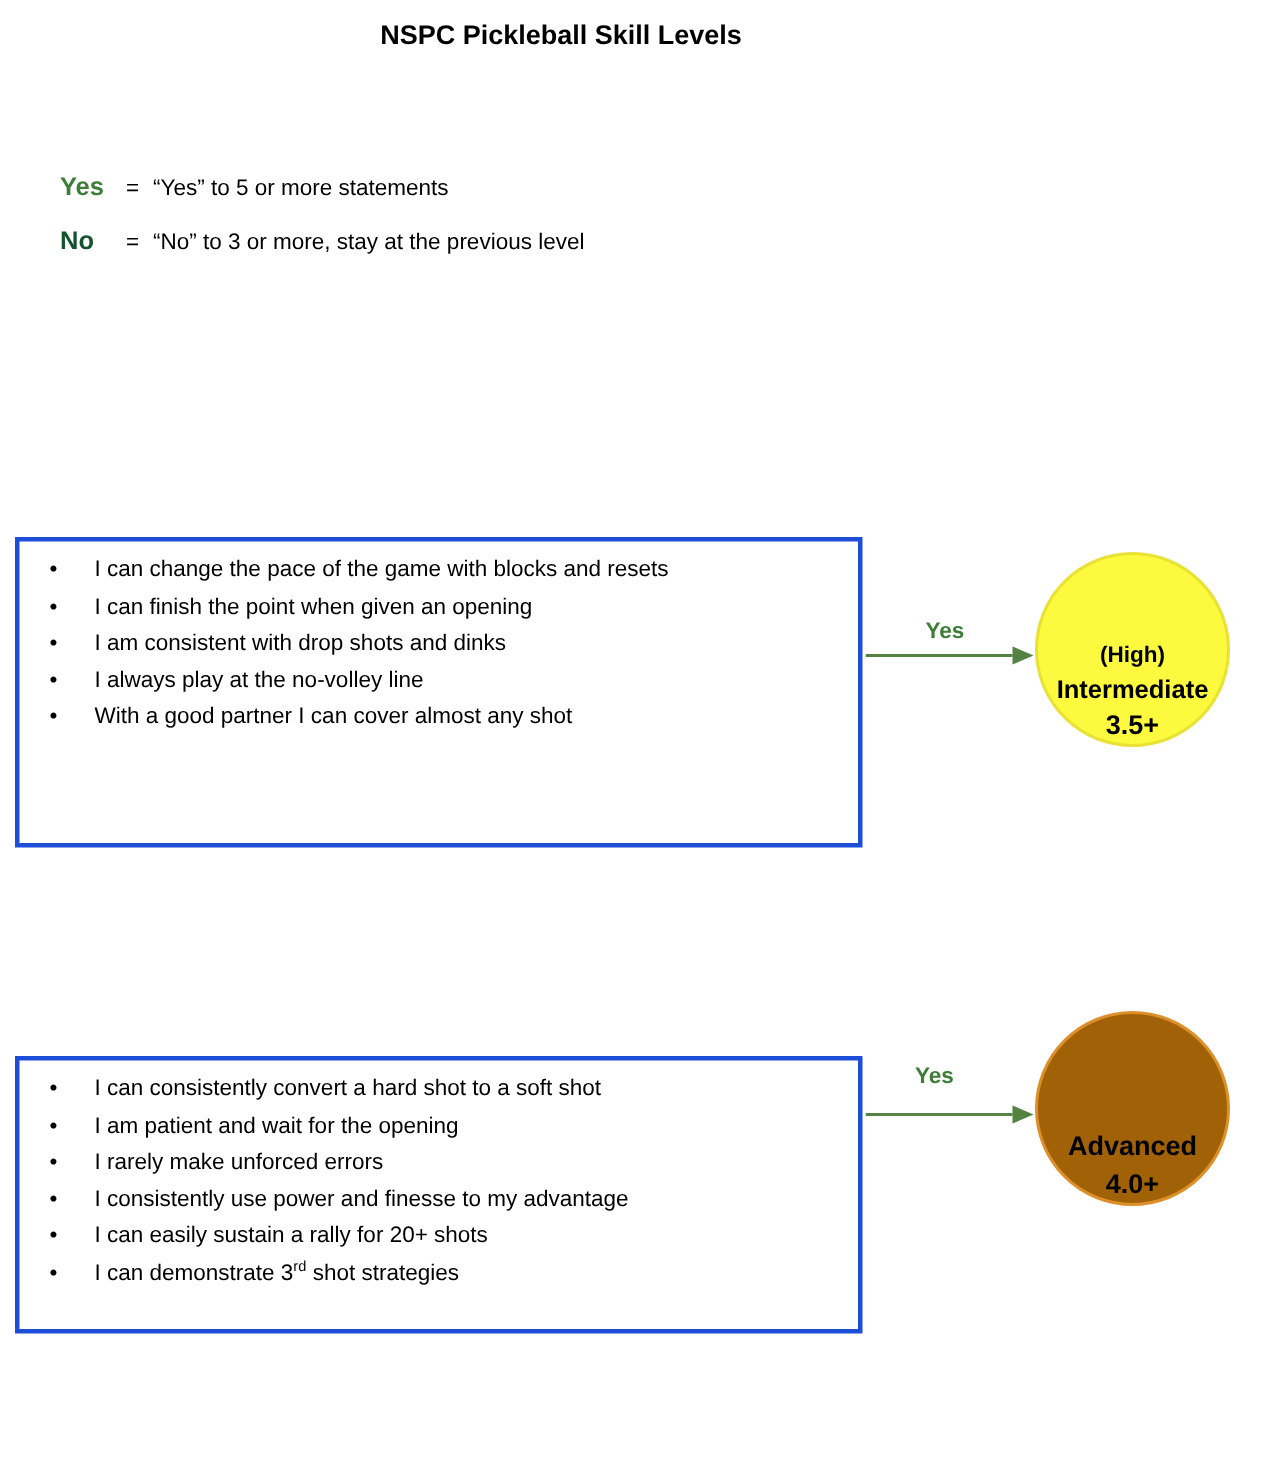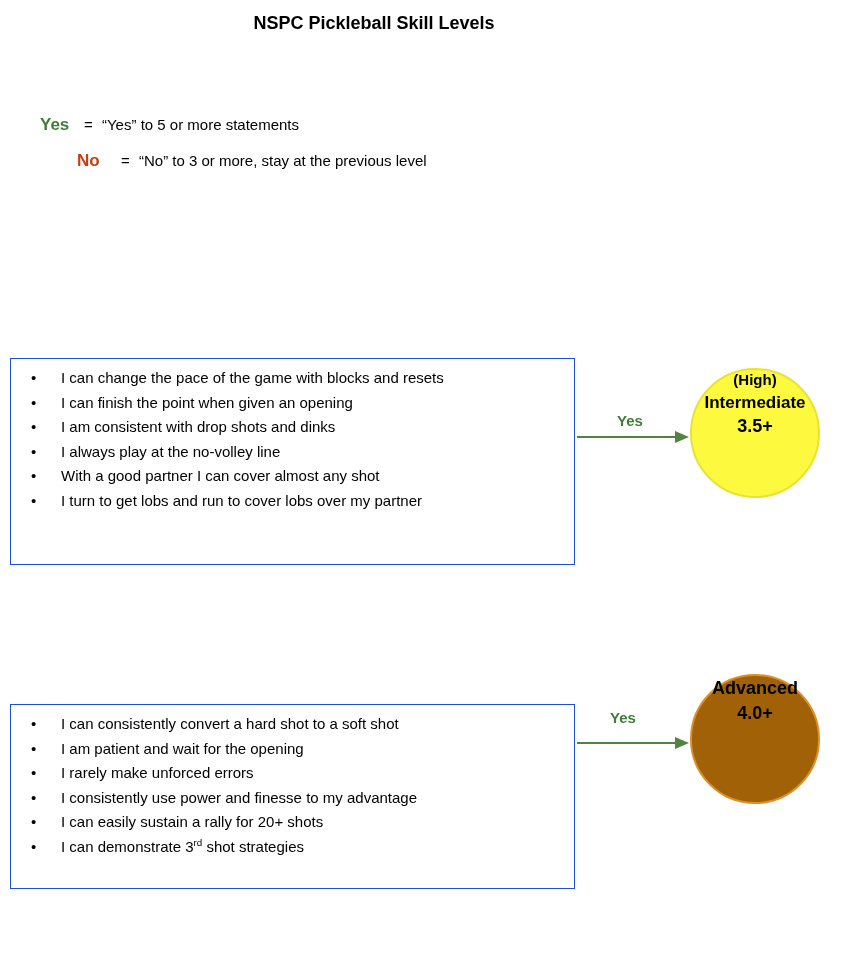--- a/index.html
+++ b/index.html
@@ -43,21 +43,21 @@
     font-size: 17px;
     width: 44px;
   }
   .legend-eq {
     width: 18px;
   }
   .statement-box {
     position: absolute;
     left: 10px;
     width: 565px;
-    border: 1px solid #1d4ed8;
+    border: 3px solid #1d4ed8;
     background: #ffffff;
     box-sizing: border-box;
   }
   .box-1 { top: 358px; height: 207px; }
   .box-2 { top: 660px; height: 185px; margin-top: 44px; }
   .statement-box ul {
     margin: 0;
     padding: 7px 8px 0 20px;
     list-style: none;
   }
@@ -95,21 +95,21 @@
   .arrow-label-2 { left: 610px; top: 709px; }
   .level-circle {
     position: absolute;
     width: 130px;
     height: 130px;
     border-radius: 50%;
     border: 2px solid transparent;
     box-sizing: border-box;
     display: flex;
     flex-direction: column;
-    justify-content: flex-start;
+    justify-content: flex-end;
     align-items: center;
     text-align: center;
     font-weight: bold;
   }
   .circle-1 { left: 690px; top: 368px; }
   .circle-2 { left: 690px; top: 674px; }
   .circle-line { font-size: 18px; line-height: 1.38; white-space: nowrap; }
   .circle-line.small { font-size: 15px; }
   .circle-line.mid { font-size: 17px; }
 </style>
@@ -120,34 +120,33 @@
 
   <div class="title">NSPC Pickleball Skill Levels</div>
 
   <div class="legend">
     <div class="legend-row">
       <span class="legend-key" style="color: rgb(61, 126, 56);">Yes</span>
       <span class="legend-eq">=</span>
       <span class="legend-text">“Yes” to 5 or more statements</span>
     </div>
     <div class="legend-row">
-      <span class="legend-key" style="color: #c2410c; margin-left: 37px;">No</span>
+      <span class="legend-key" style="color: #14532d;">No</span>
       <span class="legend-eq">=</span>
       <span class="legend-text">“No” to 3 or more, stay at the previous level</span>
     </div>
   </div>
 
   <div class="statement-box box-1">
     <ul>
         <li>I can change the pace of the game with blocks and resets</li>
         <li>I can finish the point when given an opening</li>
         <li>I am consistent with drop shots and dinks</li>
         <li>I always play at the no-volley line</li>
         <li>With a good partner I can cover almost any shot</li>
-        <li>I turn to get lobs and run to cover lobs over my partner</li>
       </ul>
   </div>
 
   <span class="arrow-label arrow-label-1" style="color: rgb(61, 126, 56);">Yes</span>
   <span class="arrow arrow-1" style="color: rgb(83, 130, 67);">
     <svg width="112" height="16" viewBox="0 0 112 16" aria-hidden="true">
       <line x1="0" y1="8" x2="98" y2="8" stroke="currentColor" stroke-width="2"></line>
       <polygon points="98,2 112,8 98,14" fill="currentColor"></polygon>
     </svg>
   </span>

